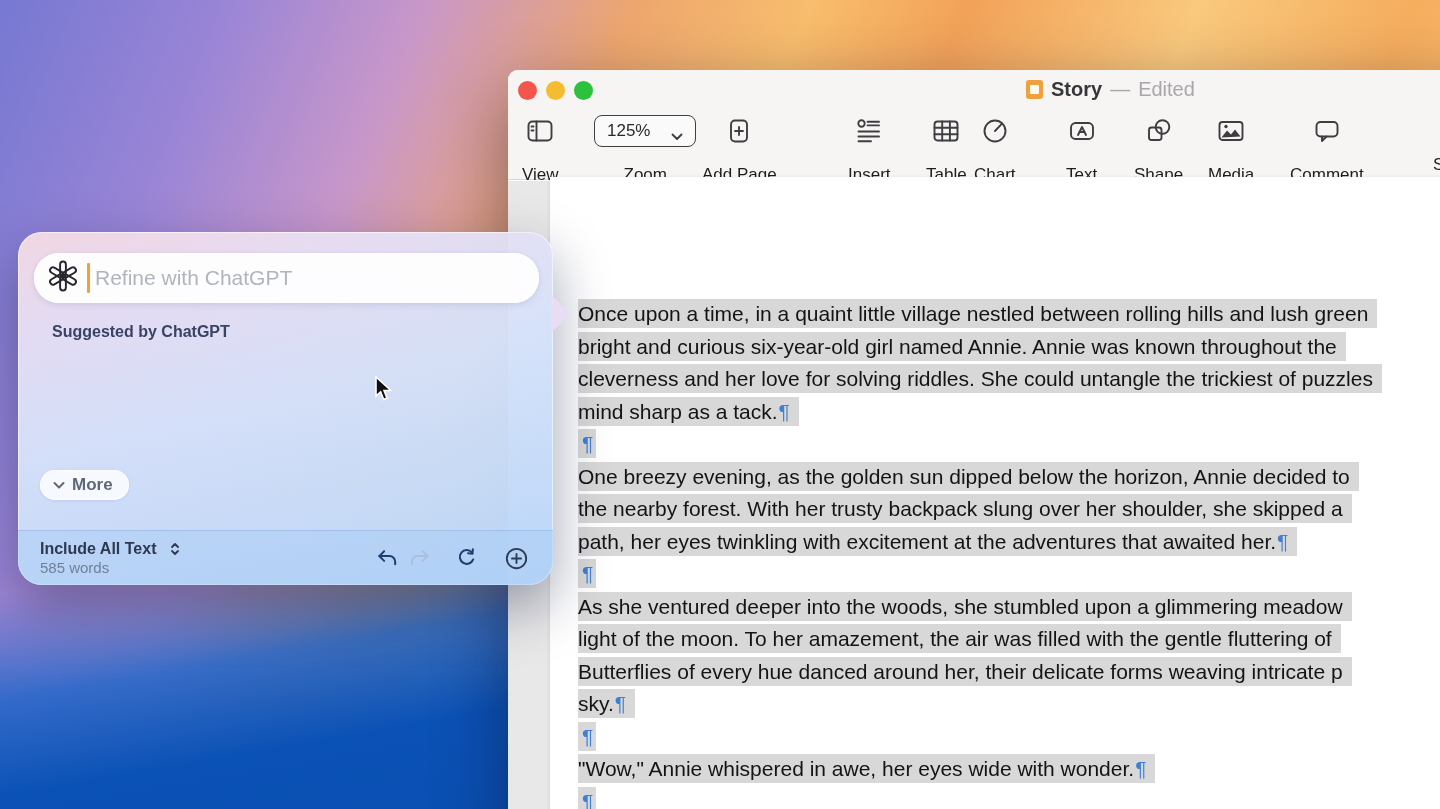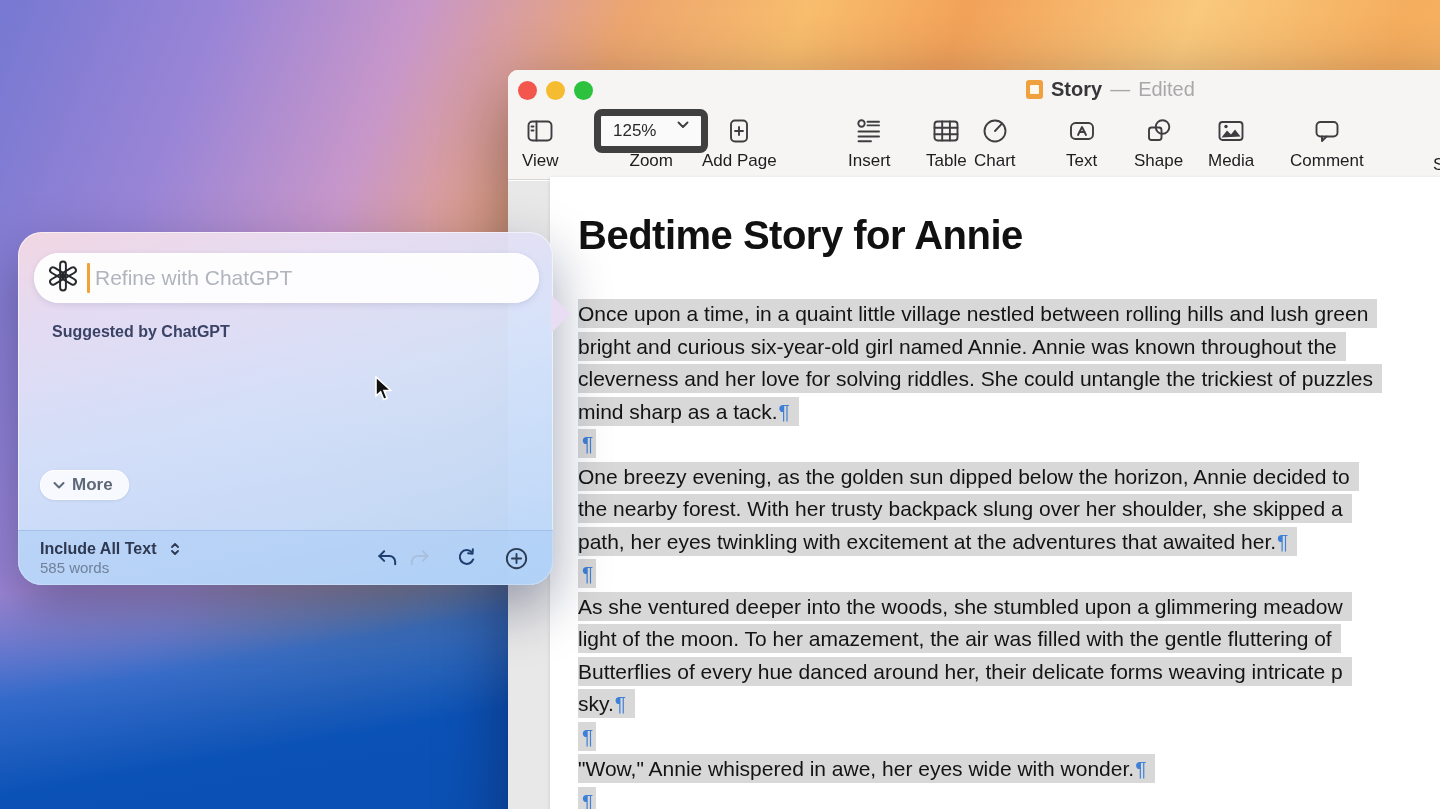--- a/index.html
+++ b/index.html
@@ -25,23 +25,23 @@
   .light.green { background:#2cc23e; }
   .wintitle { position:absolute; left:518px; top:8px; display:flex; align-items:center; gap:8px; white-space:nowrap; }
   .doc-icon { width:17px; height:19px; background:#f0a03c; border-radius:3px; position:relative; }
   .doc-icon::after { content:""; position:absolute; left:4px; top:5px; width:9px; height:9px; background:rgba(255,255,255,.92); border-radius:1px; }
   .wintitle .t { font-size:20px; font-weight:700; color:#37373a; }
   .wintitle .sep, .wintitle .st { font-size:20px; color:#a8a8aa; font-weight:400; }
 
   .toolbar { position:absolute; left:0; top:38px; right:0; height:72px; background:#f6f5f4; border-bottom:1px solid #d7d6d5; }
   .tb-item { position:absolute; top:4px; display:flex; flex-direction:column; align-items:center; cursor:default; }
   .tb-icon { height:38px; display:flex; align-items:center; justify-content:center; }
-  .tb-label { font-size:17px; color:#1d1d1f; margin-top:1px; }
+  .tb-label { font-size:17px; color:#1d1d1f; margin-top:15px; }
   .tb-item svg { stroke:#3e3e41; fill:none; stroke-width:1.9; stroke-linecap:round; stroke-linejoin:round; }
-  .zoom-btn { display:flex; align-items:flex-start; gap:21px; background:#fbfafa; border:7px solid #404040; border-radius:8px; padding:5px 12px; }
+  .zoom-btn { display:flex; align-items:flex-end; gap:21px; background:#fbfafa; border:1px solid #404040; border-radius:8px; padding:5px 12px; }
   .zoom-btn .zv { font-size:17px; color:#2a2a2c; }
   .tb-overflow { position:absolute; top:47px; left:925px; font-size:17px; color:#1d1d1f; }
 
   .content { position:absolute; left:0; top:111px; right:0; bottom:0; background:#e9e8e8; }
   .page { position:absolute; left:42px; top:-4px; right:-20px; height:720px; background:#ffffff; box-shadow:-1px 0 3px rgba(0,0,0,.08); }
   .doc-title { position:absolute; left:28px; top:36px; font-size:40px; font-weight:700; color:#111; letter-spacing:-.5px; white-space:nowrap; }
   .doc-lines { position:absolute; left:28px; top:121px; right:0; }
   .dline { height:32.5px; line-height:32.5px; font-size:21px; color:#141414; white-space:nowrap; overflow:hidden; }
   .dline .hl { background:#D8D8D8; padding:3px 9px 3px 0; }
   .dline .hl.brk { padding:3px 3px; }
@@ -204,21 +204,20 @@
               <path d="M10 20.5 L10 25 L14.5 20.5"></path>
             </svg>
         </span>
         <span class="tb-label">Comment</span>
       </div>
       <span class="tb-overflow">S</span>
     </div>
 
     <div class="content">
       <div class="page">
-        <div class="doc-title">Bedtime Story for Annie</div>
         <div class="doc-lines">
             <div class="dline"><span class="hl">Once upon a time, in a quaint little village nestled between rolling hills and lush green</span></div>
             <div class="dline"><span class="hl">bright and curious six-year-old girl named Annie. Annie was known throughout the</span></div>
             <div class="dline"><span class="hl">cleverness and her love for solving riddles. She could untangle the trickiest of puzzles</span></div>
             <div class="dline"><span class="hl">mind sharp as a tack.<span class="pil">¶</span></span></div>
             <div class="dline"><span class="hl brk"><span class="pil">¶</span></span></div>
             <div class="dline"><span class="hl">One breezy evening, as the golden sun dipped below the horizon, Annie decided to</span></div>
             <div class="dline"><span class="hl">the nearby forest. With her trusty backpack slung over her shoulder, she skipped a</span></div>
             <div class="dline"><span class="hl">path, her eyes twinkling with excitement at the adventures that awaited her.<span class="pil">¶</span></span></div>
             <div class="dline"><span class="hl brk"><span class="pil">¶</span></span></div>

